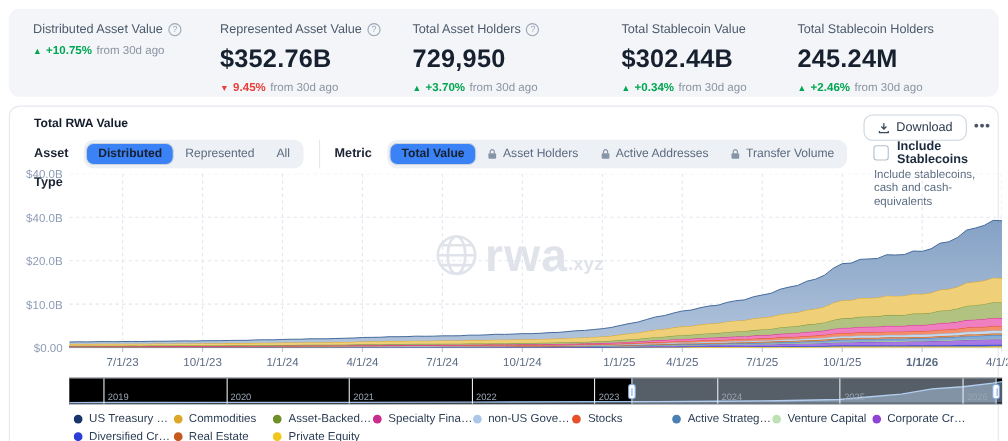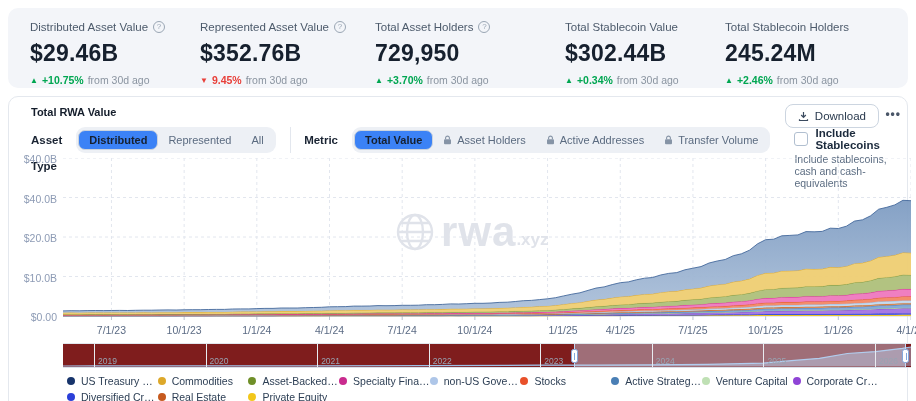--- a/index.html
+++ b/index.html
@@ -40,21 +40,21 @@
   .y-axis { position:absolute; left:4px; top:61px; width:44px; height:158px; }
   .y-tick-label { position:absolute; right:0; width:100%; text-align:right; font-size:10.5px; color:#8d9bb5; }
   .plot { position:absolute; left:54px; top:61px; width:848px; height:163px; }
   .watermark { position:absolute; left:330px; top:52px; display:flex; align-items:center; color:#e0e3ea; pointer-events:none; }
   .wm-text { font-size:42px; font-weight:700; letter-spacing:1px; line-height:1; }
   .wm-suffix { font-size:17px; font-weight:700; align-self:flex-end; margin-bottom:4px; }
   .x-axis { position:absolute; left:54px; top:227px; width:848px; height:13px; }
   .x-tick-label { position:absolute; transform:translateX(-50%); font-size:10.5px; color:#5b6b84; white-space:nowrap; }
 
   
-  .minimap { position:absolute; left:54px; top:246px; width:848px; height:25px; border-top:1px solid #e2e7ee; border-bottom:1px solid #d9e0e9; background:#7f1d1d; }
+  .minimap { position:absolute; left:54px; top:246px; width:848px; height:25px; border-top:1px solid #e2e7ee; border-bottom:1px solid #d9e0e9; background:#000000; }
   .mm-sep { position:absolute; top:0; width:1px; height:100%; background:#e8ecf1; }
   .mm-year { position:absolute; bottom:1px; font-size:8.5px; color:#98a4b3; }
   .mm-sel { position:absolute; top:0; height:100%; background:rgba(204,224,248,.42); border-left:1px solid #c4d8f2; border-right:1px solid #c4d8f2; }
   .mm-handle { position:absolute; top:50%; transform:translateY(-50%); width:7px; height:14px; background:#fff; border:1px solid #84a8dc; border-radius:2.5px; cursor:ew-resize; z-index:3; }
   .mm-handle::after { content:""; position:absolute; left:2.5px; top:3px; width:1px; height:7px; background:#84a8dc; }
   .mm-spark { position:absolute; left:0; bottom:0; }
 
   
   .legend { position:absolute; left:58px; top:277px; display:grid; grid-template-columns:repeat(9, 90.7px); row-gap:2px; }
   .legend-item { display:flex; align-items:center; gap:6px; font-size:10.5px; color:#2c3e54; overflow:hidden; white-space:nowrap; cursor:pointer; height:14px; }
@@ -67,21 +67,20 @@
 <body>
 
 <div class="page">
 
   <div class="stats-card">
     <div class="stat">
       <div class="stat-label-row">
           <span>Distributed Asset Value</span>
           <span class="info-icon">?</span>
         </div>
-      <div class="stat-value">$29.46B</div>
       <div class="delta up">
           <span class="tri">▲</span>
           <span class="pct">+10.75%</span>
           <span>from 30d ago</span>
         </div>
     </div>
     <div class="stat">
       <div class="stat-label-row">
           <span>Represented Asset Value</span>
           <span class="info-icon">?</span>
@@ -272,21 +271,21 @@
       <span class="x-tick-label" style="left: 48.4571px;">7/1/23</span>
       <span class="x-tick-label" style="left: 121.143px;">10/1/23</span>
       <span class="x-tick-label" style="left: 193.829px;">1/1/24</span>
       <span class="x-tick-label" style="left: 266.514px;">4/1/24</span>
       <span class="x-tick-label" style="left: 339.2px;">7/1/24</span>
       <span class="x-tick-label" style="left: 411.886px;">10/1/24</span>
       <span class="x-tick-label" style="left: 500px;">1/1/25</span>
       <span class="x-tick-label" style="left: 557.257px;">4/1/25</span>
       <span class="x-tick-label" style="left: 629.943px;">7/1/25</span>
       <span class="x-tick-label" style="left: 702.629px;">10/1/25</span>
-      <span class="x-tick-label" style="left: 775.314px;">1/1/26</span>
+      <span class="x-tick-label" style="left: 775.314px; font-weight: bold;">1/1/26</span>
       <span class="x-tick-label" style="left: 848px;">4/1/26</span>
     </div>
 
     <div class="minimap" id="minimap">
       <svg class="mm-spark" id="mm-spark" width="848" height="24" viewBox="0 0 848 24">
           <path d="M0,23L0.0,23.0L31.4,22.9L144.2,22.8L254.4,22.8L364.6,22.6L474.9,22.2L534.2,22.1L589.4,21.8L644.5,21.3L700.4,20.2L728.4,17.7L756.4,15.3L784.4,10.5L812.4,8.6L839.5,5.3L848.0,4.0L848,23Z" fill="rgba(176,205,240,.45)"></path>
           <polyline points="0.0,23.0 31.4,22.9 144.2,22.8 254.4,22.8 364.6,22.6 474.9,22.2 534.2,22.1 589.4,21.8 644.5,21.3 700.4,20.2 728.4,17.7 756.4,15.3 784.4,10.5 812.4,8.6 839.5,5.3 848.0,4.0" fill="none" stroke="#9fc0e8" stroke-width="1.2"></polyline>
         </svg>
       <div class="mm-sel" id="mm-sel" style="left: 511.344px; width: 331.568px;"></div>
       <div class="mm-handle" id="mm-h-left" style="left: 507.844px;"></div>

